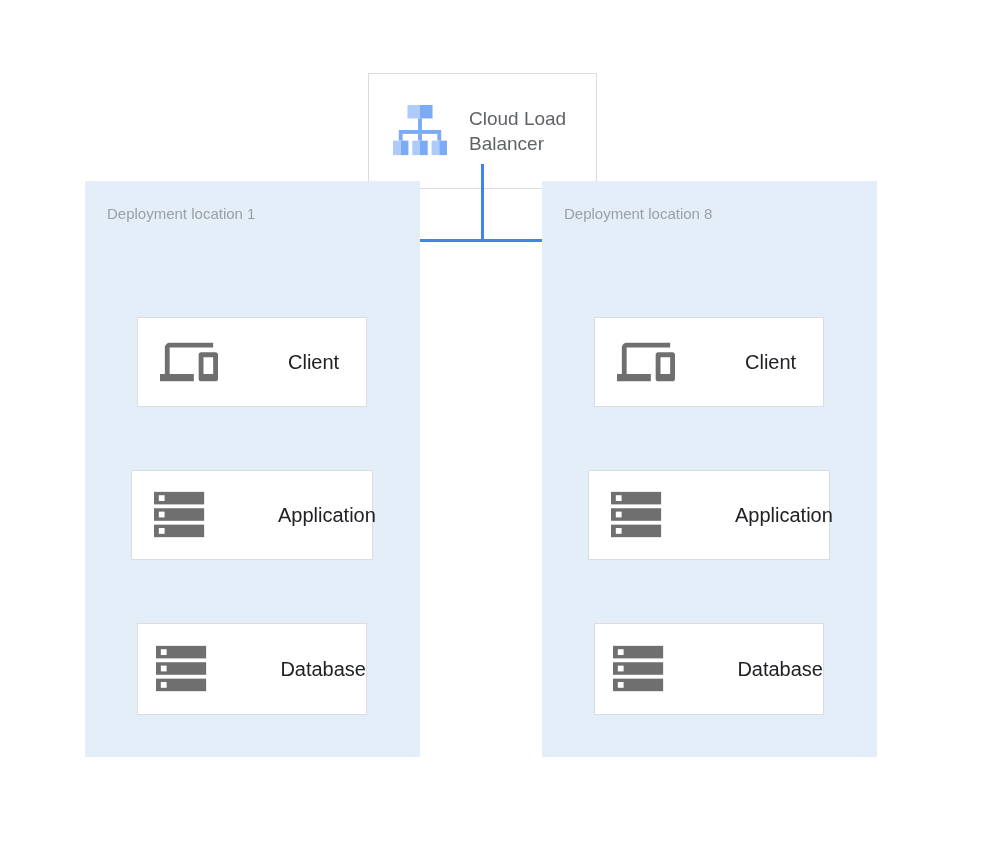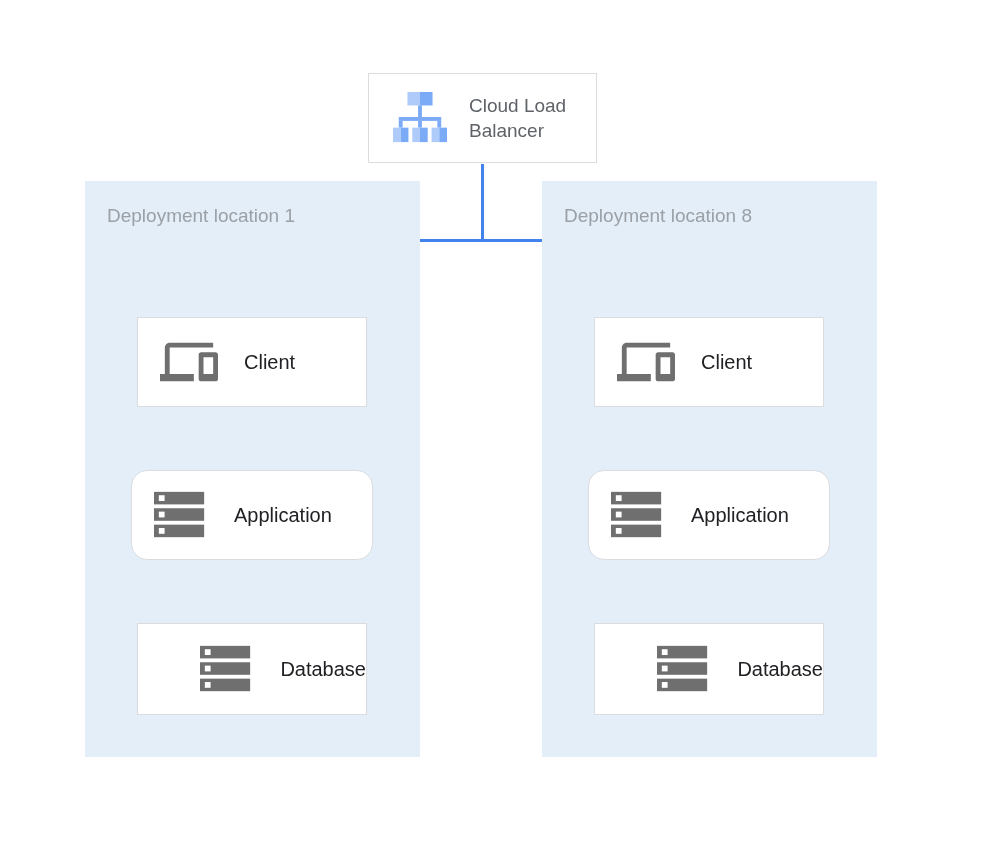--- a/index.html
+++ b/index.html
@@ -22,48 +22,49 @@
     width: 335px;
     height: 576px;
     background: var(--region-fill);
   }
   #region-1 { left: 85px; }
   #region-2 { left: 542px; }
   .region-label {
     position: absolute;
     top: 24px;
     left: 22px;
-    font-size: 19px;
+    font-size: 15px;
     color: var(--region-label-color);
     white-space: nowrap;
   }
   
   .node {
     position: absolute;
     box-sizing: border-box;
     background: var(--box-bg);
     border: 1px solid var(--box-border);
     display: flex;
     align-items: center;
+    gap: 44px;
   }
   .node .icon { margin-left: 22px; flex: none; }
   .node-label {
     margin-left: 26px;
     font-size: 20px;
     color: var(--node-label-color);
     white-space: nowrap;
   }
   .node-client      { left: 52px; top: 136px; width: 230px; height: 90px; }
-  .node-application { left: 46px; top: 289px; width: 242px; height: 90px; border-radius: 16px; }
+  .node-application { left: 46px; top: 289px; width: 242px; height: 90px; }
   .node-database    { left: 52px; top: 442px; width: 230px; height: 92px; justify-content: flex-end; }
 
   #lb-node {
     position: absolute;
     left: 368px; top: 73px;
-    width: 229px; height: 90px;
+    width: 229px; height: 116px;
     box-sizing: border-box;
     background: var(--box-bg);
     border: 1px solid var(--box-border);
     display: flex;
     align-items: center;
   }
   #lb-node .icon { margin-left: 22px; flex: none; }
   #lb-label {
     margin-left: 20px;
     width: 112px;

